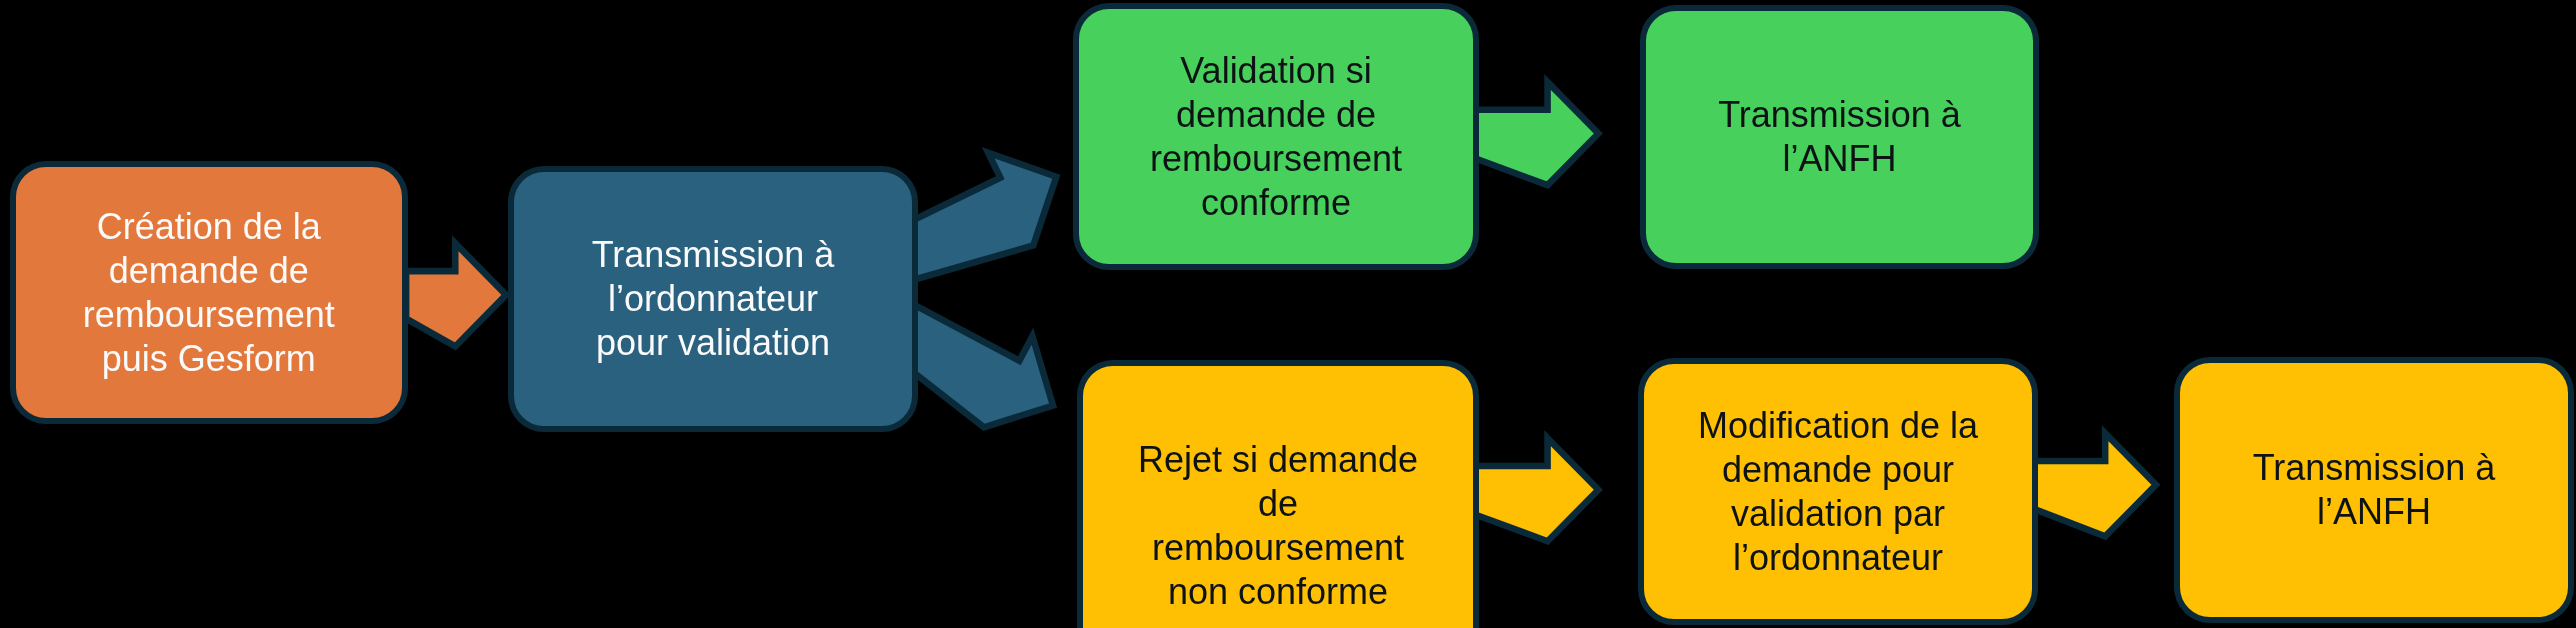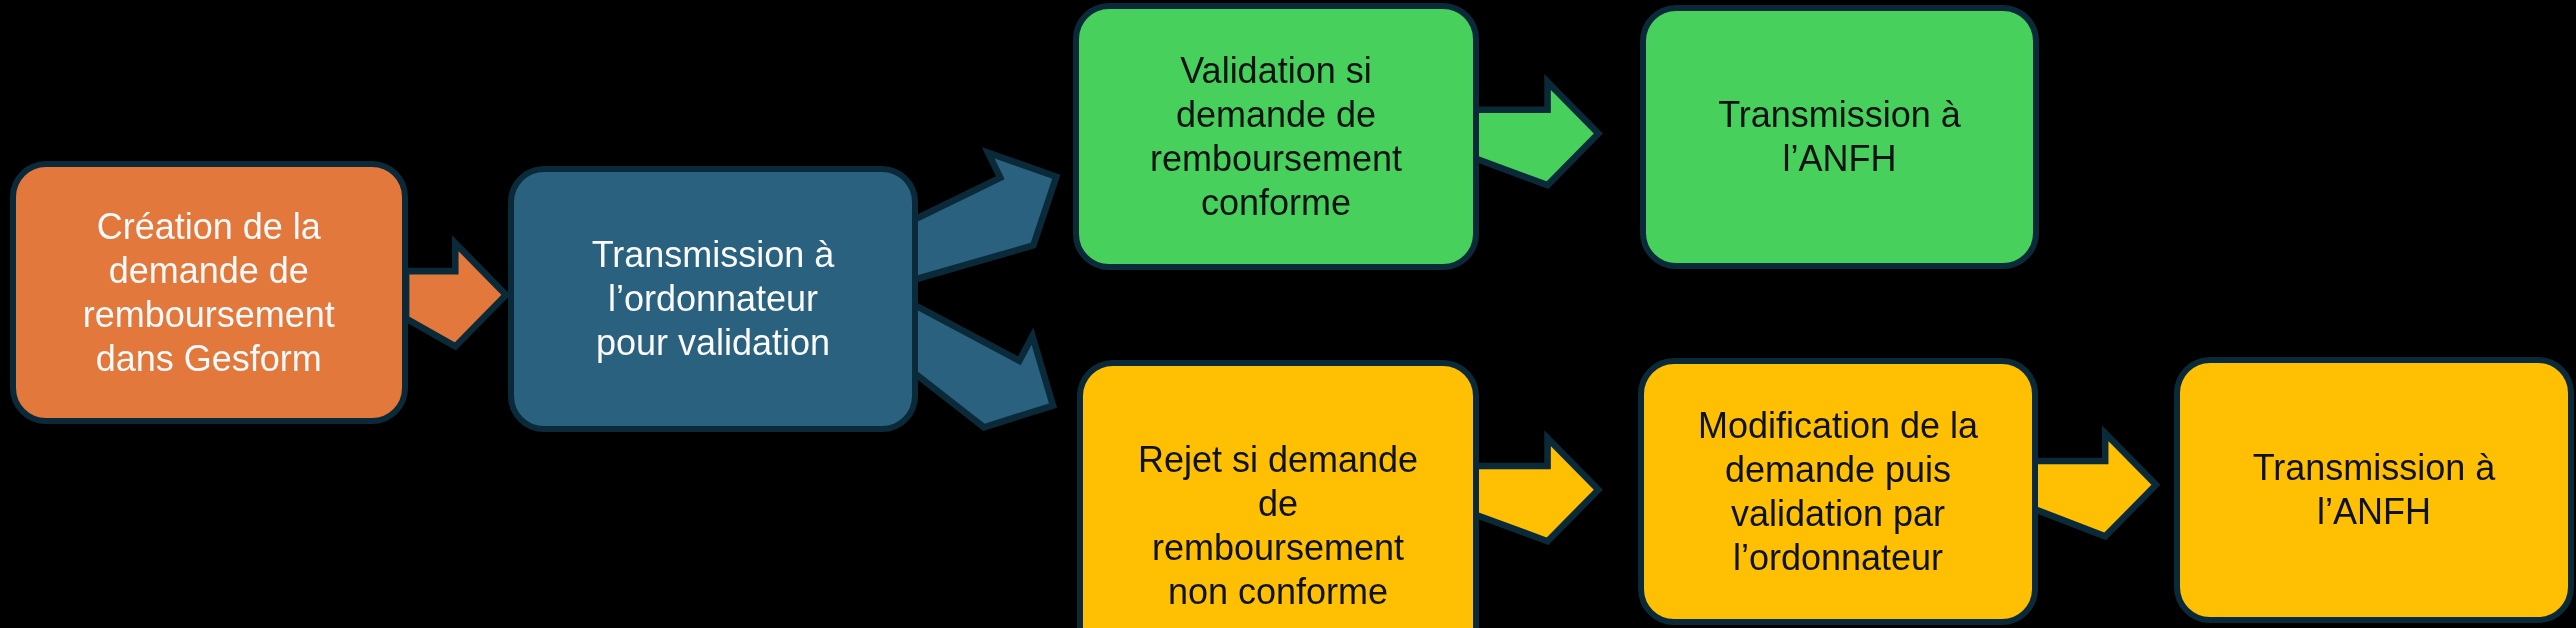--- a/index.html
+++ b/index.html
@@ -63,21 +63,21 @@
 
     <g transform="translate(2483,592)">
       <polygon class="yellow" points="0,-29 88,-29 88,-63 150,0 88,63 0,29"></polygon>
     </g>
   </svg>
 
   <div class="node orange" style="left:9.8px;top:161px;width:398px;height:263px">
     <div class="label light">Création de la
 demande de
 remboursement
-dans Gesform</div>
+puis Gesform</div>
   </div>
 
   <div class="node teal" style="left:508px;top:166px;width:410px;height:266px">
     <div class="label light">Transmission à
 l’ordonnateur
 pour validation</div>
   </div>
 
   <div class="node green" style="left:1073px;top:3.3px;width:406px;height:267px">
     <div class="label dark">Validation si
@@ -93,21 +93,21 @@
 
   <div class="node yellow" style="left:1077px;top:360px;width:402px;height:331px">
     <div class="label dark">Rejet si demande
 de
 remboursement
 non conforme</div>
   </div>
 
   <div class="node yellow" style="left:1638px;top:358px;width:400px;height:267px">
     <div class="label dark">Modification de la
-demande puis
+demande pour
 validation par
 l’ordonnateur</div>
   </div>
 
   <div class="node yellow" style="left:2174px;top:357px;width:400px;height:266px">
     <div class="label dark">Transmission à
 l’ANFH</div>
   </div>
 
 </div>

